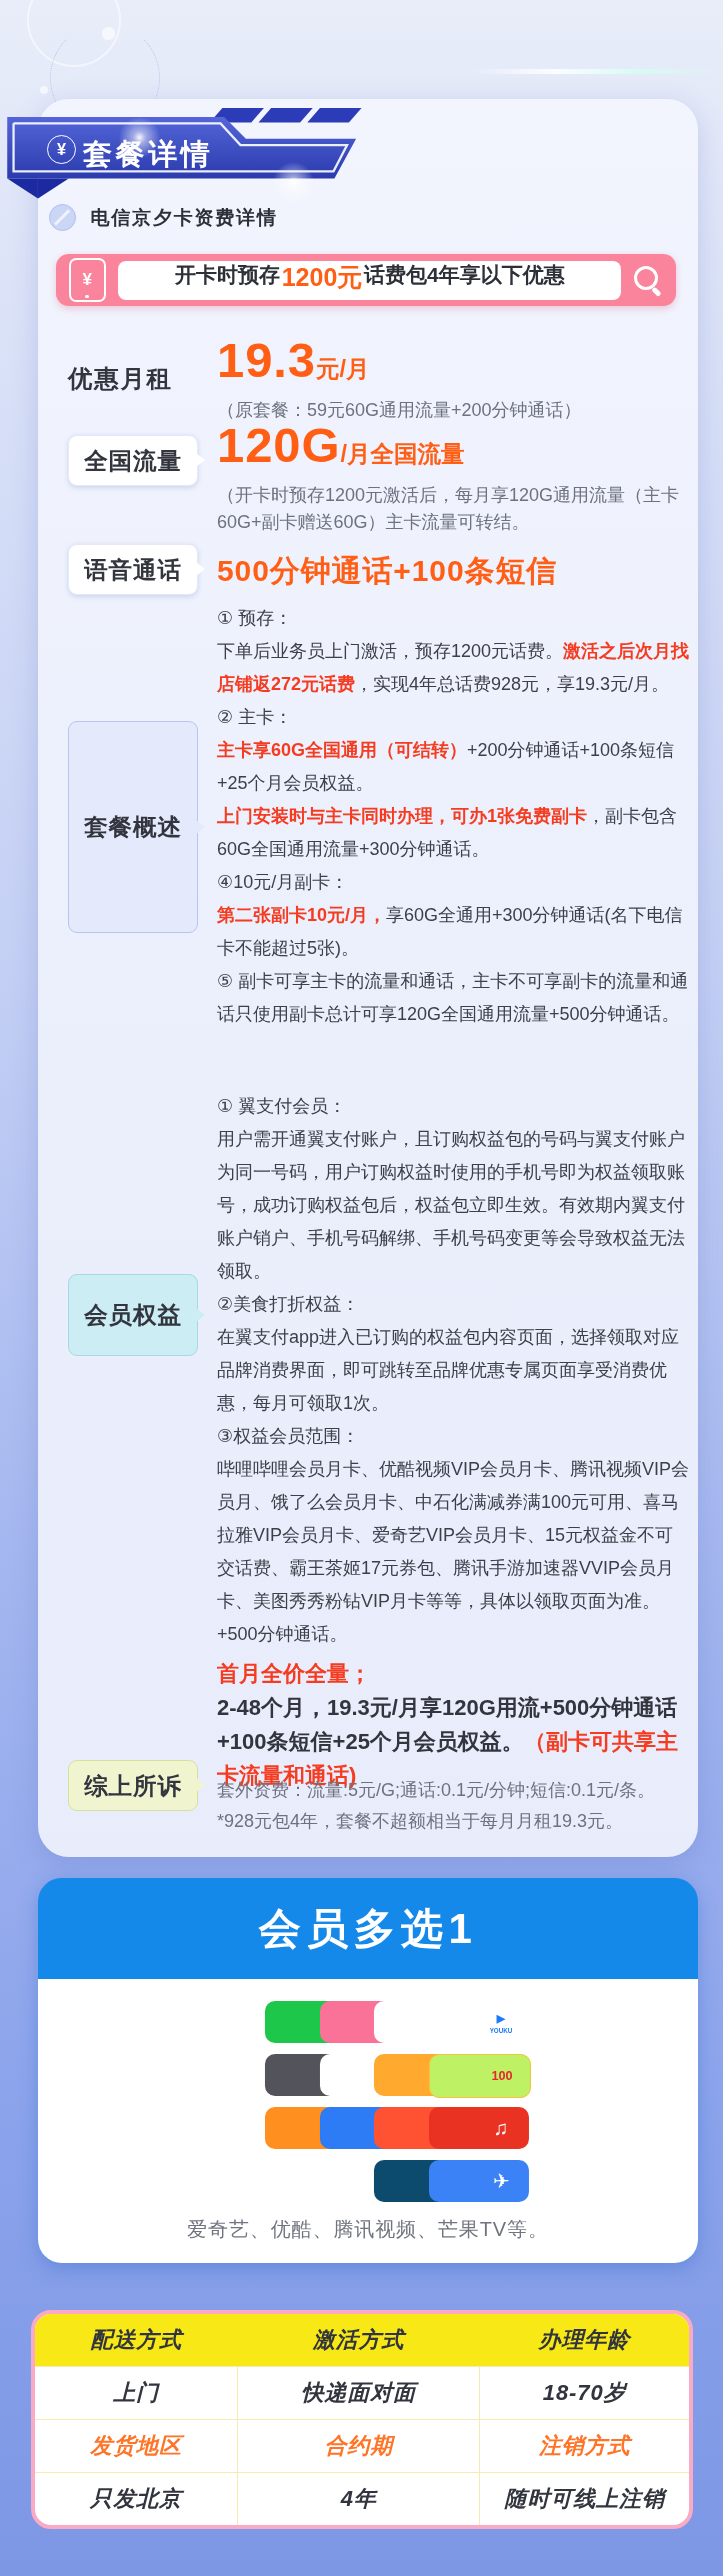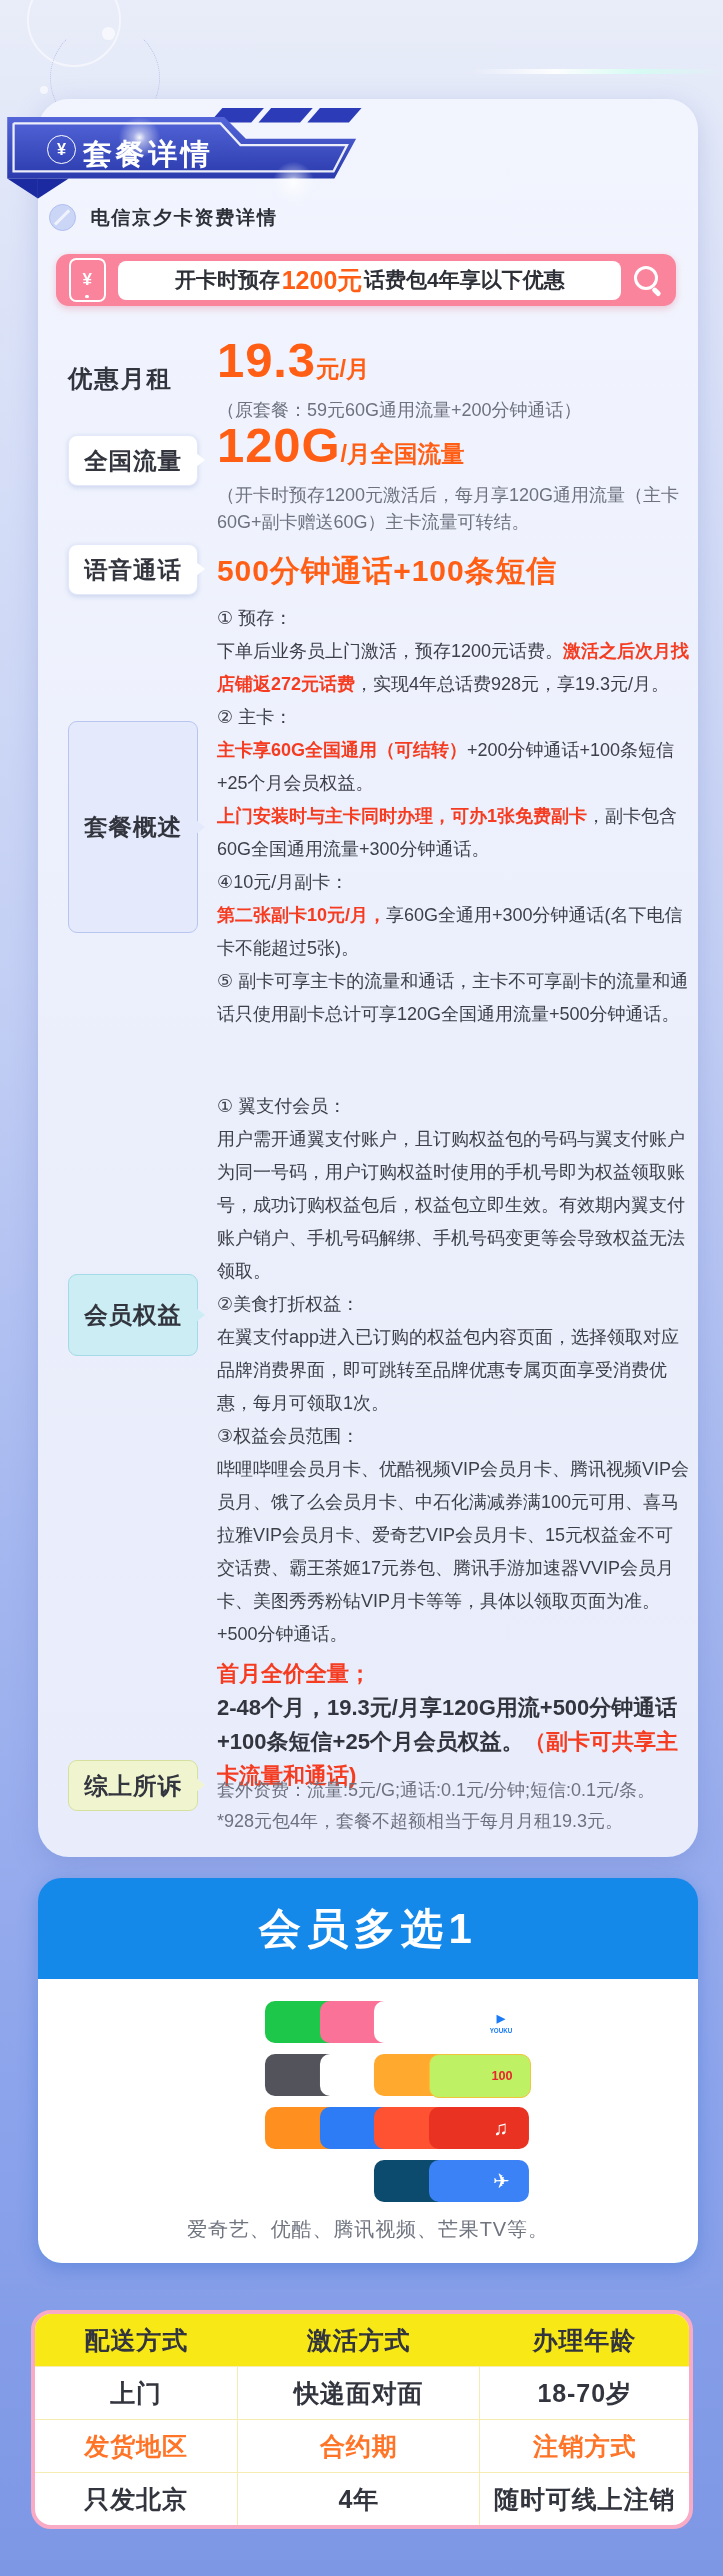--- a/index.html
+++ b/index.html
@@ -31,21 +31,21 @@
   .no-icon{width:25px;height:25px;border-radius:50%;background:#CBD6F6;border:1.8px solid #AFBEF1;position:relative;}
   .no-icon::after{content:"";position:absolute;left:1.8px;top:11px;width:20px;height:2.7px;background:#F0F3FD;transform:rotate(-45deg);}
   .heading-text{margin-left:14.5px;font-size:19px;font-weight:700;color:#2E3038;letter-spacing:1.8px;}
   
   .promo{position:absolute;left:18px;top:155px;width:620px;height:52px;background:#F9849B;border-radius:12.7px;
     display:flex;align-items:center;box-shadow:0 2.7px 7.2px rgba(230,120,150,.35);}
   .phone-icon{width:33px;height:40px;border:2.7px solid #fff;border-radius:7.2px;margin-left:12.7px;position:relative;
     display:flex;align-items:center;justify-content:center;color:#fff;font-size:17px;font-weight:700;}
   .phone-icon::after{content:"";position:absolute;bottom:1.8px;left:50%;margin-left:-1.8px;width:3.6px;height:3.6px;background:#fff;border-radius:50%;}
   .promo-box{flex:1;height:39px;background:#fff;border-radius:8.1px;margin-left:12.7px;
-    display:flex;align-items:center;justify-content:center;white-space:nowrap;}
+    display:flex;justify-content:center;white-space:nowrap;}
   .promo-box .t{font-size:21px;font-weight:700;color:#2E3038;}
   .promo-box .hl{font-size:25px;font-weight:700;color:#FF5E14;margin:0 1.8px;}
   .search-btn{width:31px;height:31px;margin:0 12.7px 0 11px;position:relative;cursor:pointer;}
   .search-btn .lens{position:absolute;left:1.8px;top:1.8px;width:18px;height:18px;border:3.6px solid #fff;border-radius:50%;}
   .search-btn .handle{position:absolute;left:22px;top:22px;width:4.5px;height:10px;background:#fff;border-radius:2.7px;transform:rotate(-45deg);}
   
   .label-plain{position:absolute;left:30px;font-size:24.4px;font-weight:700;color:#33353E;letter-spacing:1.8px;}
   .bubble{position:absolute;left:30px;width:128px;display:flex;align-items:center;justify-content:center;
     font-size:23.5px;font-weight:700;color:#33353E;letter-spacing:0.9px;border-radius:9px;}
   .bubble::after{content:"";position:absolute;right:-8.1px;top:50%;margin-top:-7.2px;
@@ -81,21 +81,21 @@
   .tile span{font-weight:700;line-height:1;}
   .tile .ring{border:1.8px solid #fff;border-radius:50%;width:25px;height:25px;display:flex;align-items:center;justify-content:center;}
   .tile .disc{background:#F5E62A;border-radius:50%;width:34px;height:34px;display:flex;align-items:center;justify-content:center;}
   .tile .sub{font-size:6.3px;font-weight:700;margin-top:0.9px;}
   .caption{position:absolute;left:0;top:237px;width:660px;text-align:center;font-size:20px;color:#70747F;letter-spacing:0.9px;}
   
   .btable{position:absolute;left:31px;top:2310px;width:662px;border:4.5px solid #F9AAC4;border-radius:20px;
     background:#fff;overflow:hidden;box-sizing:border-box;}
   .trow{display:flex;height:52px;}
   .trow.header{background:#F8E816;}
-  .trow .tcell{display:flex;align-items:center;justify-content:center;font-size:25px;font-weight:700;color:#33353E;letter-spacing:0.9px;}
+  .trow .tcell{display:flex;align-items:center;justify-content:center;font-size:22px;font-weight:700;color:#33353E;letter-spacing:0.9px;font-style:italic;}
   .trow .tcell:nth-child(1){width:31%;}
   .trow .tcell:nth-child(2){width:37%;}
   .trow .tcell:nth-child(3){width:32%;}
   .trow.body{border-top:1.8px solid #F5ECB4;}
   .trow.body .tcell + .tcell{border-left:1.8px solid #F5ECB4;}
   .trow.orange .tcell{color:#FF7426;}
 </style>
 </head>
 <body>
 

